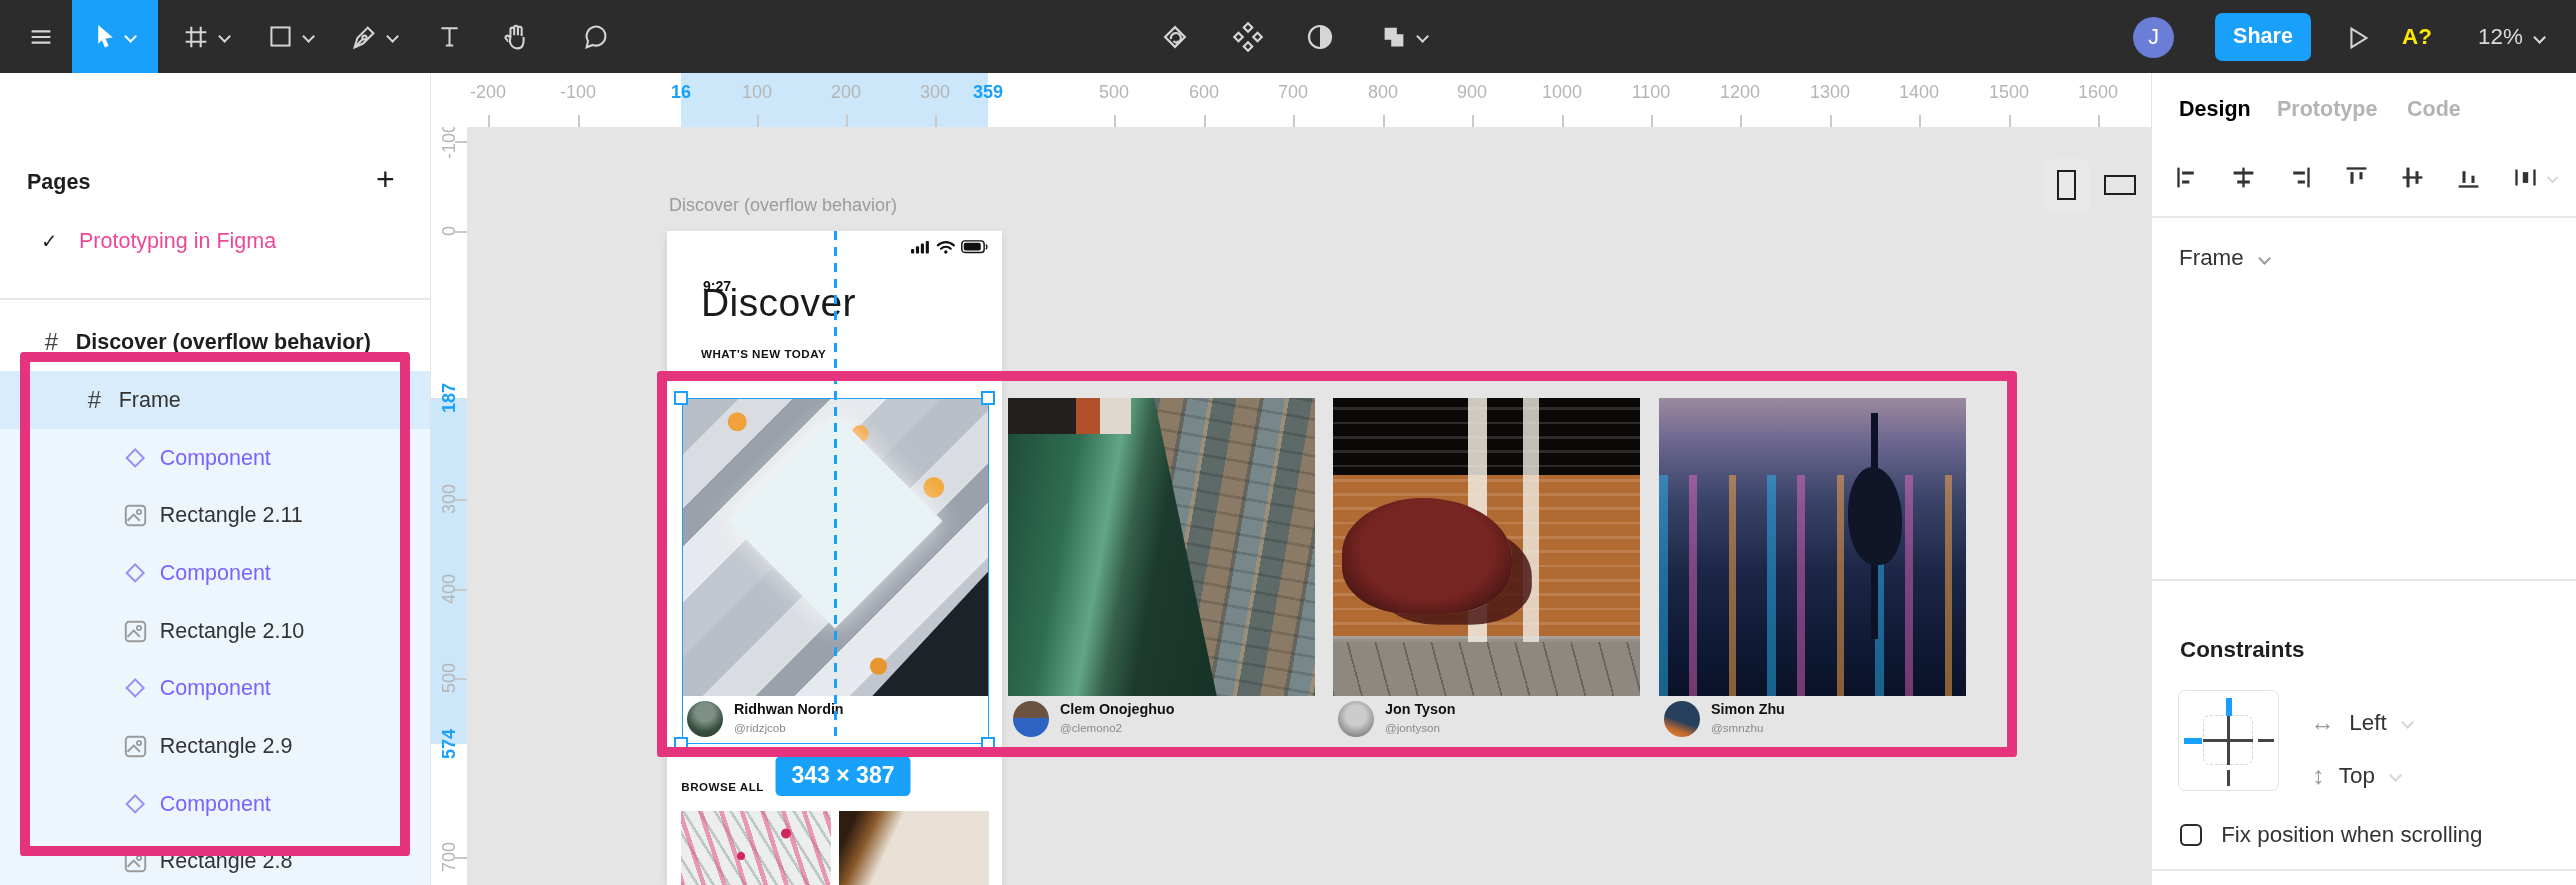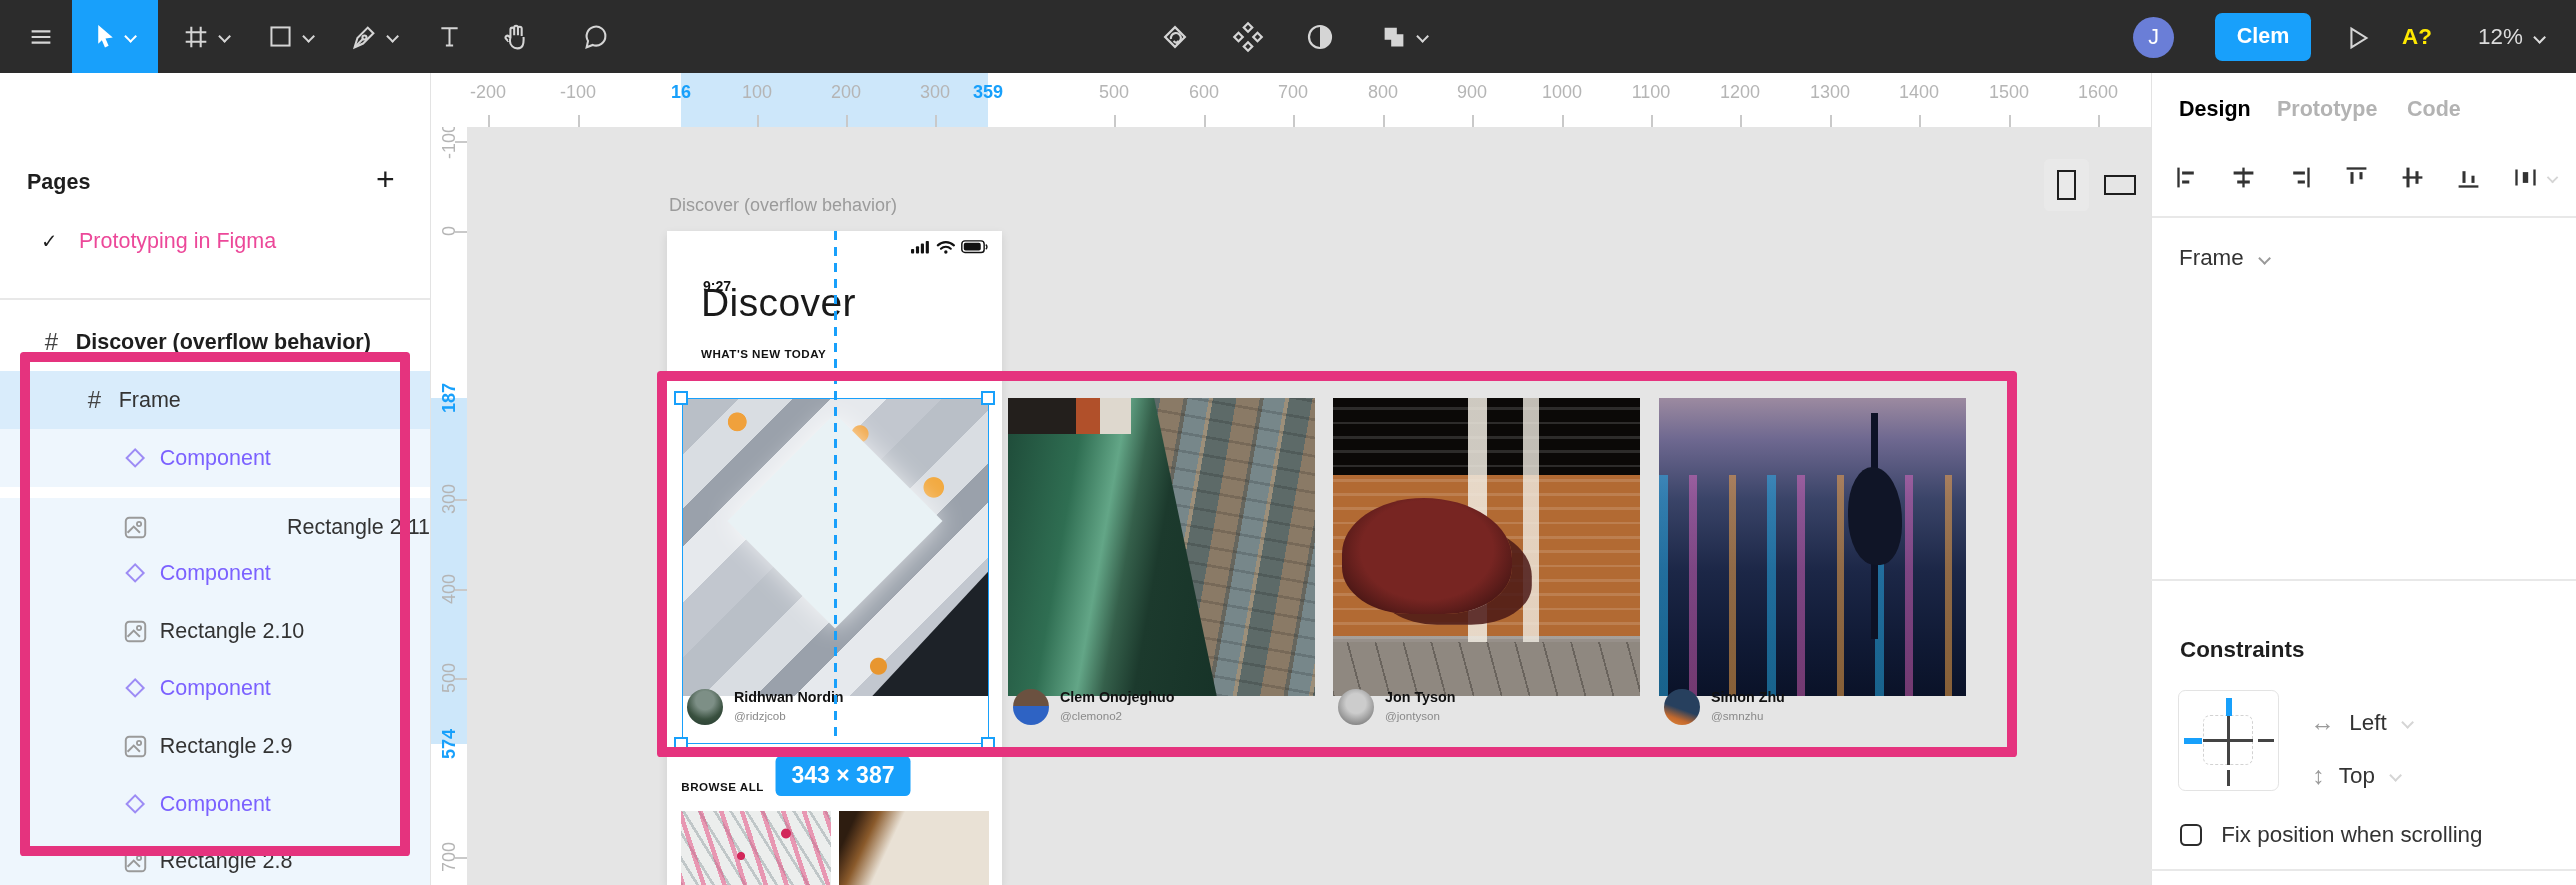--- a/index.html
+++ b/index.html
@@ -101,21 +101,21 @@
       linear-gradient(90deg, rgba(240,235,225,0) 0 44%, rgba(240,235,225,.85) 44% 50%, rgba(240,235,225,0) 50% 62%, rgba(240,235,225,.8) 62% 67%, rgba(240,235,225,0) 67%),
       repeating-linear-gradient(0deg, rgba(255,255,255,.14) 0 2.7px, transparent 2.7px 14.3px),
       linear-gradient(180deg, #0b0907 0 26%, #b26a33 26% 80%, #97908a 80%);}
   .art2 .a { left:9px; top:100px; width:170px; height:116px; border-radius:48% 52% 40% 40%; background:radial-gradient(ellipse at 50% 45%, #772522 0 55%, #4a1715 80%, #35100e 100%); box-shadow:27px 18px 0 -7.2px rgba(74,23,21,.85); }
   .art2 .b { left:0; bottom:0; width:100%; height:18%; background:repeating-linear-gradient(75deg, rgba(60,55,50,.45) 0 1.8px, transparent 1.8px 27px), #8f8880; }
   .art3 { background:linear-gradient(180deg, #9c8aa0 0%, #6e6890 14%, #3a4468 34%, #1c2747 58%, #101a35 82%, #0a1228 100%);}
   .art3 .a { left:0; top:26%; width:100%; height:74%; opacity:.85; background:
       repeating-linear-gradient(90deg, rgba(40,190,255,.55) 0 9px, transparent 9px 30px, rgba(255,110,210,.5) 30px 38px, transparent 38px 70px, rgba(255,170,70,.6) 70px 77px, transparent 77px 108px);}
   .art3 .b { left:69%; top:5%; width:7.2px; height:76%; background:#0d1226; }
   .art3 .b::after { content:""; position:absolute; left:-23px; top:54px; width:54px; height:98px; background:#101527; border-radius:45% 55% 40% 50%; }
-  .card-meta { position:absolute; left:0; top:286px; width:307px; height:64px; }
+  .card-meta { position:absolute; left:0; top:298px; width:307px; height:64px; }
   .card-avatar { position:absolute; left:5.4px; top:5.4px; width:36px; height:36px; border-radius:50%; }
   .av0 { background:radial-gradient(circle at 50% 32%, #7d8f86 0 30%, #39503f 62%, #253a30 100%); }
   .av1 { background:linear-gradient(180deg, #6b5140 0 48%, #2e63c4 48%); }
   .av2 { background:radial-gradient(circle at 50% 40%, #cccccc 0 35%, #8f8f8f 72%, #5c5c5c 100%); }
   .av3 { background:linear-gradient(200deg, #27405e 0 55%, #c4692d 78%, #e08a3c 100%); }
   .card-name { position:absolute; left:52px; top:5.4px; font-size:14.3px; font-weight:700; color:#111; }
   .card-handle { position:absolute; left:52px; top:25px; font-size:11.6px; color:#8a8a8a; }
 
   
   #sel-rect { position:absolute; left:682px; top:398px; width:307px; height:346px; border:1.8px solid #18a0fb; z-index:32; }
@@ -229,21 +229,21 @@
   <div class="tool" style="left:1361px;width:86px;">
     <svg width="30" height="30" viewBox="0 0 32 32">
         <path d="M6 6 h13 v7 h7 v13 h-13 v-7 h-7 Z" fill="#d5d5d5"></path>
       </svg>
     <span class="chev-dn"></span>
   </div>
 
   <div id="avatar">
       <span>J</span>
     </div>
-  <button id="share-btn">Clem</button>
+  <button id="share-btn">Share</button>
   <div id="present-icon">
     <svg class="icon" width="30" height="30" viewBox="0 0 32 32">
         <path d="M9 6 L25 16 L9 26 Z"></path>
       </svg>
   </div>
   <div id="font-badge">A?</div>
   <div id="zoom-ctl">
     <span>12%</span>
     <span class="chev-dn"></span>
   </div>
@@ -269,21 +269,21 @@
           <span class="li-frame">#</span>
         </span>
         <span class="llabel" style="margin-left:10.7px">Frame</span>
       </div>
       <div class="layer-row child comp" style="top: 131px;">
         <span class="licon" style="margin-left:122px">
           <span class="li-comp"></span>
         </span>
         <span class="llabel" style="margin-left:10.7px">Component</span>
       </div>
-      <div class="layer-row child" style="top: 200px; justify-content: space-between;">
+      <div class="layer-row child" style="top: 188px;">
         <span class="licon" style="margin-left:122px">
           <svg width="23" height="23" viewBox="0 0 26 26">
             <rect x="2" y="2" width="22" height="22" rx="4" stroke="#9a9a9a" stroke-width="2.2" fill="none"></rect>
             <circle cx="17" cy="9" r="2.4" stroke="#9a9a9a" stroke-width="2" fill="none"></circle>
             <path d="M4 19 l7 -7 l7 7" stroke="#9a9a9a" stroke-width="2.2" fill="none"></path>
           </svg>
         </span>
         <span class="llabel" style="margin-left:10.7px">Rectangle 2.11</span>
       </div>
       <div class="layer-row child comp" style="top: 246px;">

